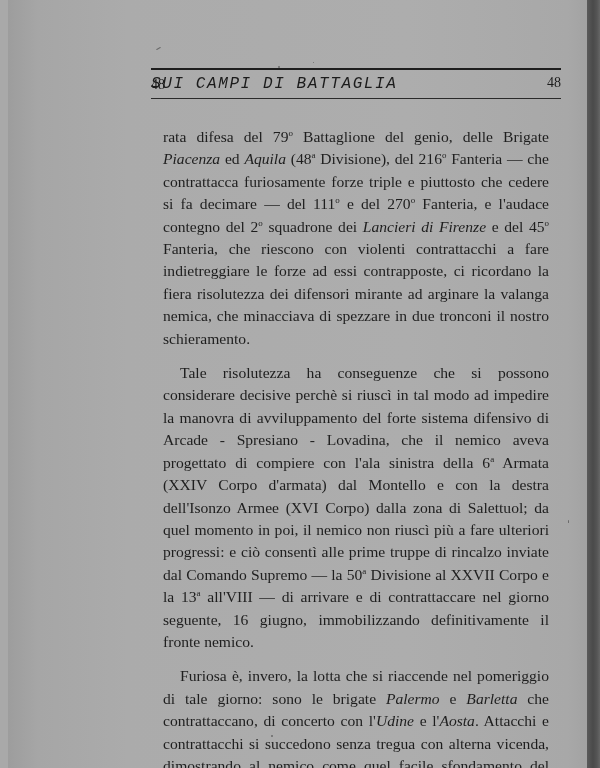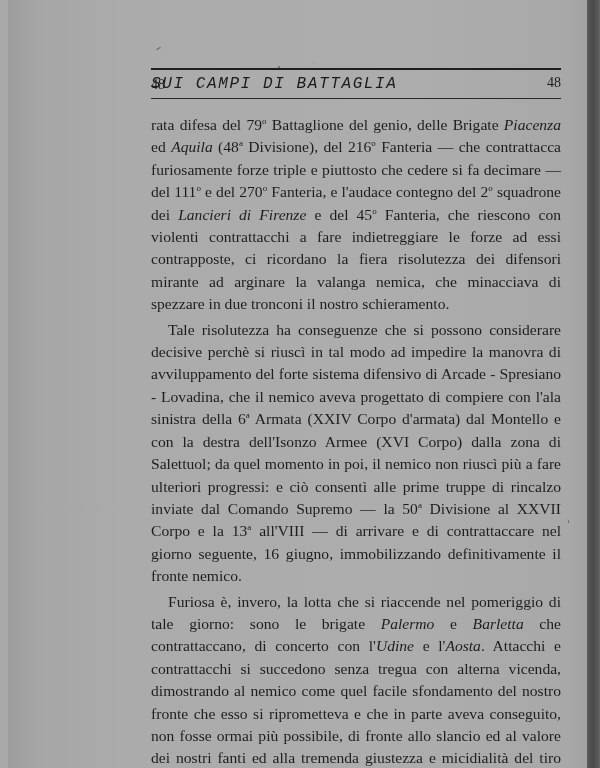--- a/index.html
+++ b/index.html
@@ -82,21 +82,21 @@
       top: 114px;
       width: 410px;
       font-family: "Liberation Serif", serif;
       font-size: 15.6px;
       line-height: 22.4px;
       color: #1e1e1e;
       text-align: justify;
       hyphens: manual;
     }
     .body-text p {
-      margin: 0;
+      margin: 12px;
     }
     .body-text p.indent {
       text-indent: 17px;
       margin-top: 3px;
     }
     .body-text em {
       font-style: italic;
     }
     sup {
       font-size: 9px;

